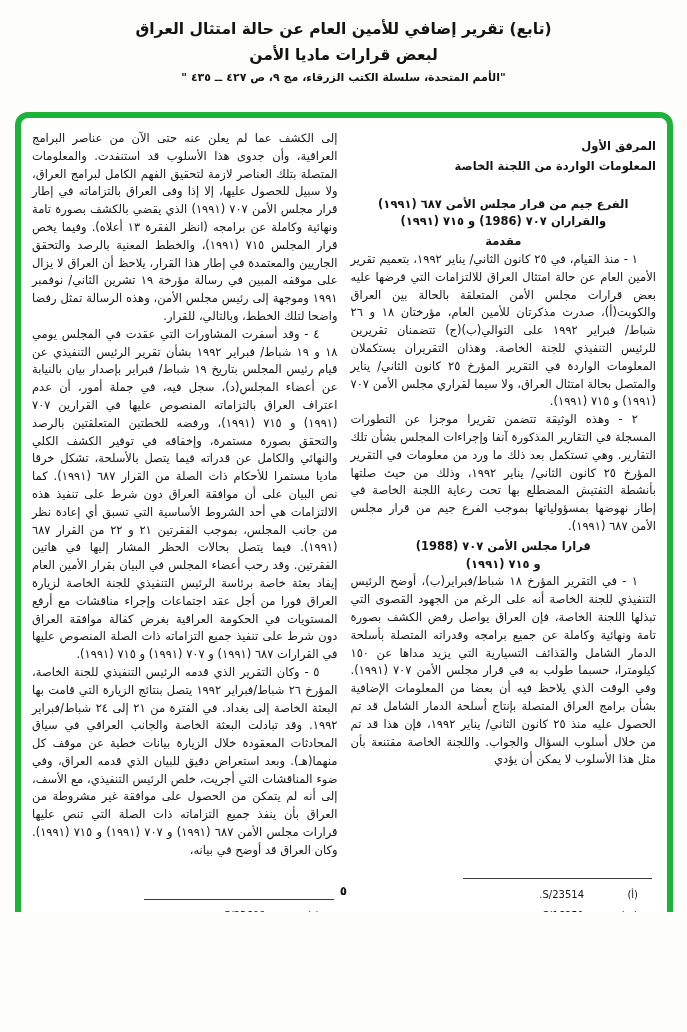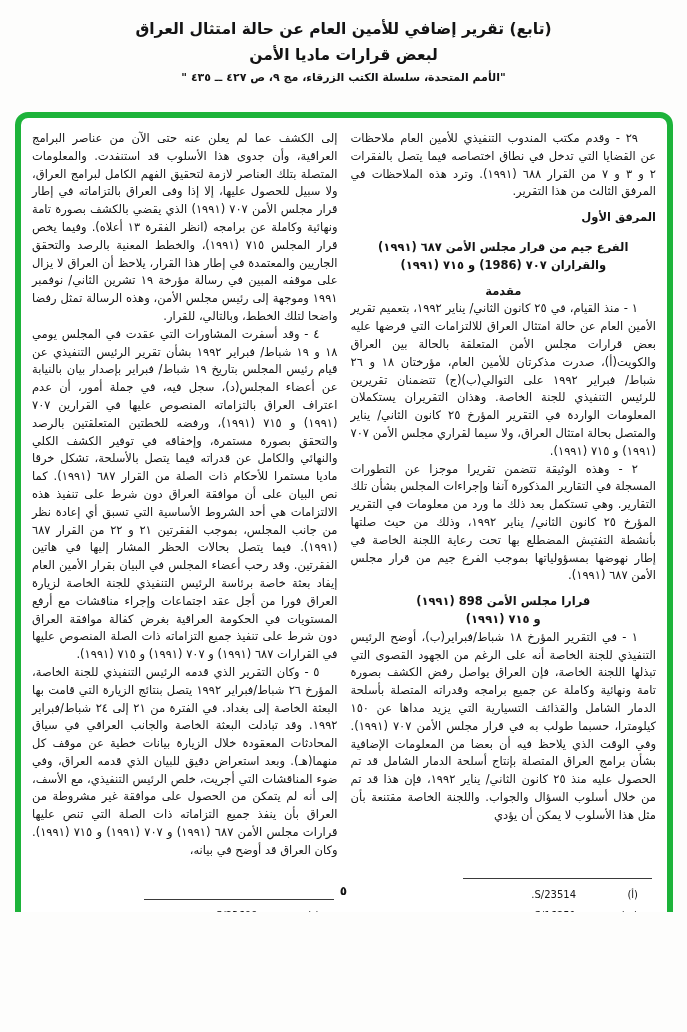--- a/index.html
+++ b/index.html
@@ -67,22 +67,22 @@
     font-weight: bold;
     text-align: right;
     margin: 2px 0 0 0;
   }
   .b-center {
     font-weight: bold;
     text-align: center;
     margin: 0;
   }
   .sp-sm { margin-top: 8px; }
-  .sp-md { margin-top: 8px; }
-  .sp-lg { margin-top: 12px; }
+  .sp-md { margin-top: 2px; }
+  .sp-lg { margin-top: 20px; }
   
   .footnotes {
     margin-top: auto;
     padding-top: 4px;
     font-size: 10px;
     line-height: 14px;
   }
   .fn-rule {
     width: 62%;
     height: 0;
@@ -93,21 +93,21 @@
     display: flex;
     direction: rtl;
     align-items: baseline;
     margin: 0 18px 7px 0;
   }
   .fn-label {
     min-width: 30px;
     text-align: right;
   }
   .fn-text {
-    margin-right: 32px;
+    margin-right: 24px;
     white-space: nowrap;
   }
   
   .page-number {
     position: absolute;
     bottom: 14px;
     left: 0;
     right: 0;
     text-align: center;
     font-size: 12px;
@@ -121,33 +121,33 @@
 
   <div class="header">
     <div class="title-line">(تابع) تقرير إضافي للأمين العام عن حالة امتثال العراق</div>
     <div class="title-line">لبعض قرارات ماديا الأمن</div>
     <div class="source-line">"الأمم المتحدة، سلسلة الكتب الزرقاء، مج ٩، ص ٤٢٧ ــ ٤٣٥ "</div>
   </div>
 
   <div class="frame">
 
     <div class="col">
-      <p>٢٩ - وقدم مكتب المندوب التنفيذي للأمين العام ملاحظات عن القضايا التي تدخل في نطاق اختصاصه فيما يتصل بالفقرات ٢ و ٣ و ٧ من القرار ٦٨٨ (١٩٩١). وترد هذه الملاحظات في المرفق الثالث من هذا التقرير.</p>
 
       <div class="b-right sp-sm">المرفق الأول</div>
+      <div class="b-right">المعلومات الواردة من اللجنة الخاصة</div>
 
       <div class="b-center sp-lg">الفرع جيم من قرار مجلس الأمن ٦٨٧ (١٩٩١)</div>
       <div class="b-center">والقراران ٧٠٧ (1986) و ٧١٥ (١٩٩١)</div>
 
       <div class="b-center sp-md">مقدمة</div>
 
       <p class="sp-md">١ - منذ القيام، في ٢٥ كانون الثاني/ يناير ١٩٩٢، بتعميم تقرير الأمين العام عن حالة امتثال العراق للالتزامات التي فرضها عليه بعض قرارات مجلس الأمن المتعلقة بالحالة بين العراق والكويت(أ)، صدرت مذكرتان للأمين العام، مؤرختان ١٨ و ٢٦ شباط/ فبراير ١٩٩٢ على التوالي(ب)(ج) تتضمنان تقريرين للرئيس التنفيذي للجنة الخاصة. وهذان التقريران يستكملان المعلومات الواردة في التقرير المؤرخ ٢٥ كانون الثاني/ يناير والمتصل بحالة امتثال العراق، ولا سيما لقراري مجلس الأمن ٧٠٧ (١٩٩١) و ٧١٥ (١٩٩١).</p>
       <p class="sp-sm">٢ - وهذه الوثيقة تتضمن تقريرا موجزا عن التطورات المسجلة في التقارير المذكورة آنفا وإجراءات المجلس بشأن تلك التقارير. وهي تستكمل بعد ذلك ما ورد من معلومات في التقرير المؤرخ ٢٥ كانون الثاني/ يناير ١٩٩٢، وذلك من حيث صلتها بأنشطة التفتيش المضطلع بها تحت رعاية اللجنة الخاصة في إطار نهوضها بمسؤولياتها بموجب الفرع جيم من قرار مجلس الأمن ٦٨٧ (١٩٩١).</p>
 
-      <div class="b-center sp-md">قرارا مجلس الأمن 898 (١٩٩١)</div>
+      <div class="b-center sp-md">قرارا مجلس الأمن ٧٠٧ (1988)</div>
       <div class="b-center">و ٧١٥ (١٩٩١)</div>
 
       <p class="sp-md">١ - في التقرير المؤرخ ١٨ شباط/فبراير(ب)، أوضح الرئيس التنفيذي للجنة الخاصة أنه على الرغم من الجهود القصوى التي تبذلها اللجنة الخاصة، فإن العراق يواصل رفض الكشف بصورة تامة ونهائية وكاملة عن جميع برامجه وقدراته المتصلة بأسلحة الدمار الشامل والقذائف التسيارية التي يزيد مداها عن ١٥٠ كيلومترا، حسبما طولب به في قرار مجلس الأمن ٧٠٧ (١٩٩١). وفي الوقت الذي يلاحظ فيه أن بعضا من المعلومات الإضافية بشأن برامج العراق المتصلة بإنتاج أسلحة الدمار الشامل قد تم الحصول عليه منذ ٢٥ كانون الثاني/ يناير ١٩٩٢، فإن هذا قد تم من خلال أسلوب السؤال والجواب. واللجنة الخاصة مقتنعة بأن مثل هذا الأسلوب لا يمكن أن يؤدي</p>
 
       <div class="footnotes">
         <div class="fn-rule"></div>
         <div class="fn-row">
           <span class="fn-label">(أ)</span>
           <span class="fn-text">S/23514.</span>
         </div>

